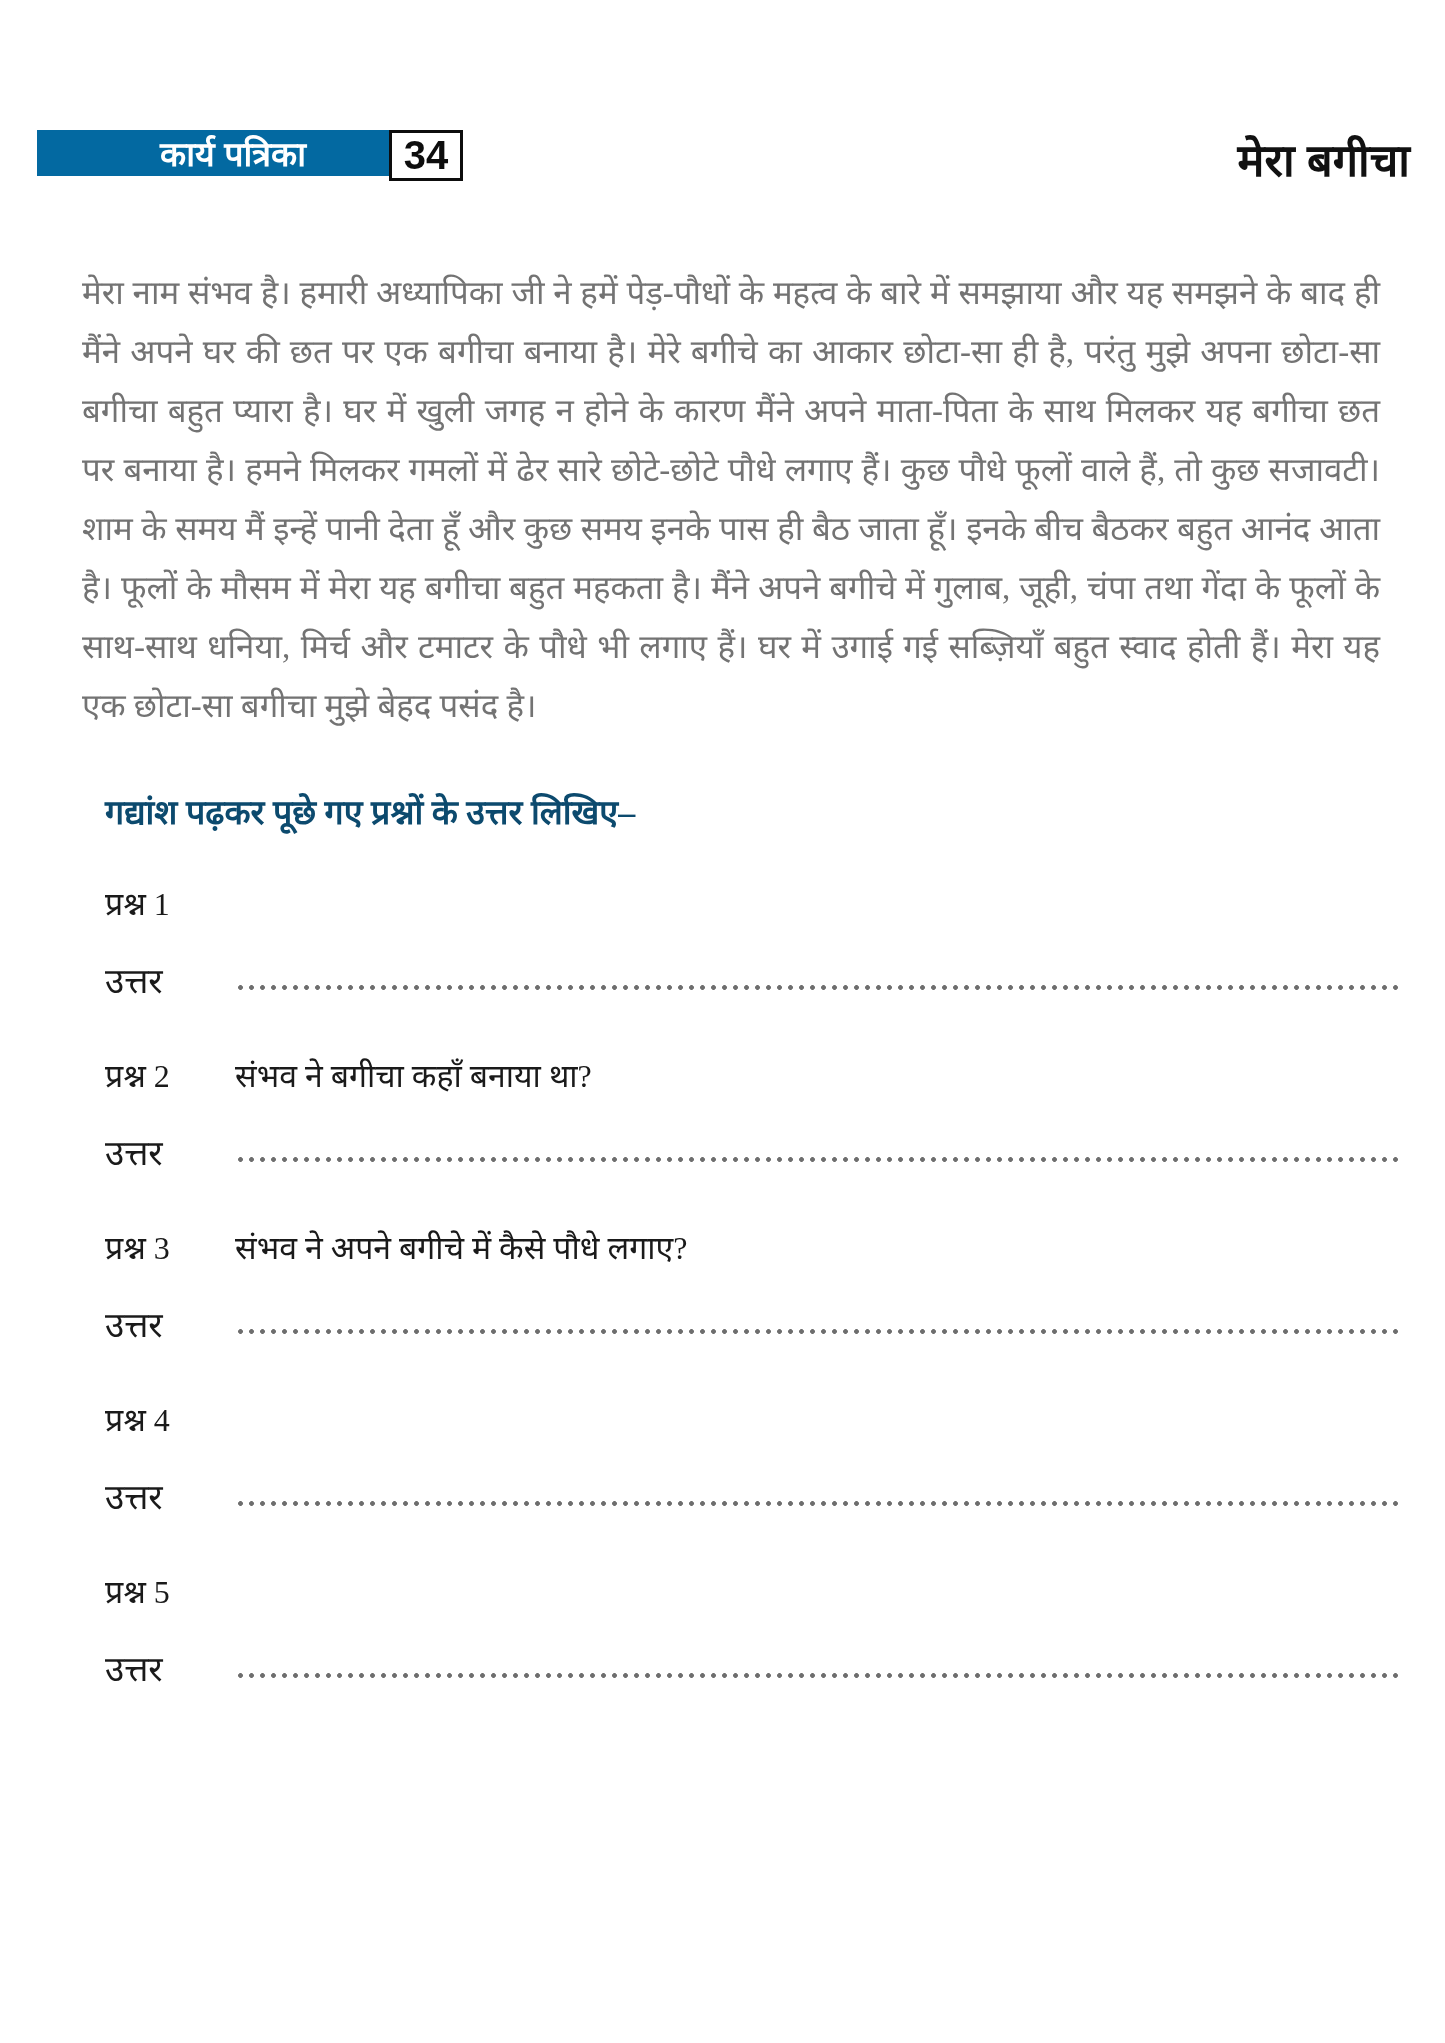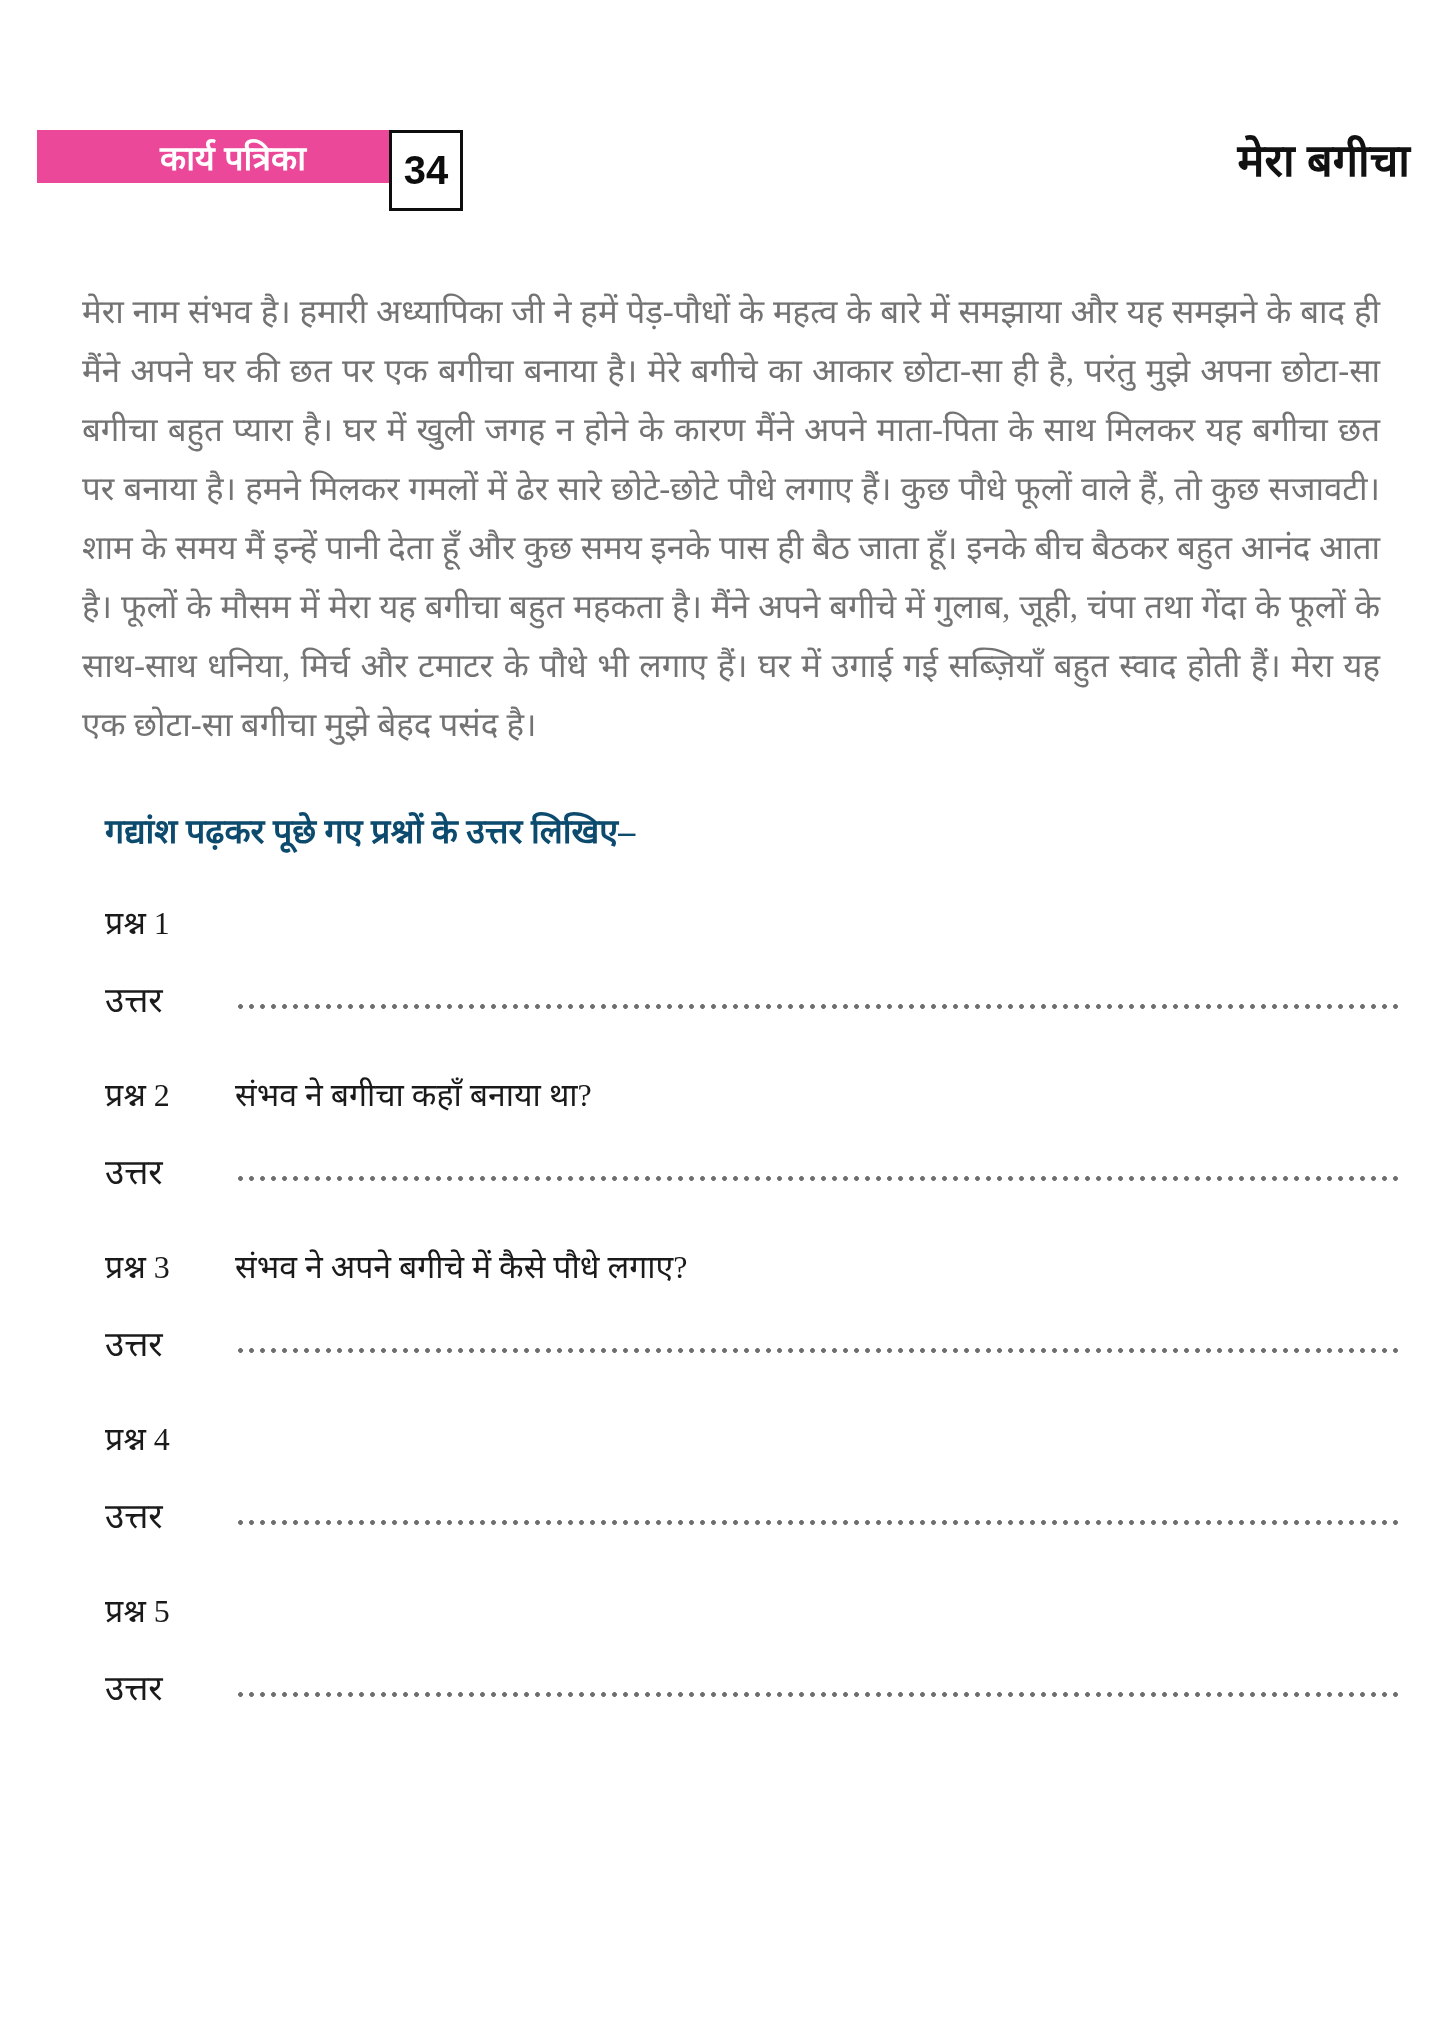--- a/index.html
+++ b/index.html
@@ -14,37 +14,37 @@
 
   
   .header-row {
     display: flex;
     justify-content: space-between;
     align-items: flex-start;
     margin: 130px 35px 0 37px;
   }
   .worksheet-tag { display: flex; align-items: flex-start; }
   .tag-bar {
-    background: #ec4899;
+    background: #0369a1;
     color: #ffffff;
     width: 352px;
-    height: 53px;
+    height: 46px;
     display: flex;
     align-items: center;
     justify-content: center;
     padding-left: 40px;
     font-family: "Liberation Sans", "DejaVu Sans", sans-serif;
     font-weight: bold;
     font-size: 34px;
   }
   .tag-num {
     background: #ffffff;
     border: 3px solid #0d0d0d;
     width: 74px;
-    height: 81px;
+    height: 51px;
     display: flex;
     align-items: center;
     justify-content: center;
     font-family: "Liberation Sans", "DejaVu Sans", sans-serif;
     font-weight: bold;
     font-size: 40px;
     color: #0d0d0d;
   }
   .page-title {
     font-family: "Liberation Sans", "DejaVu Sans", sans-serif;

